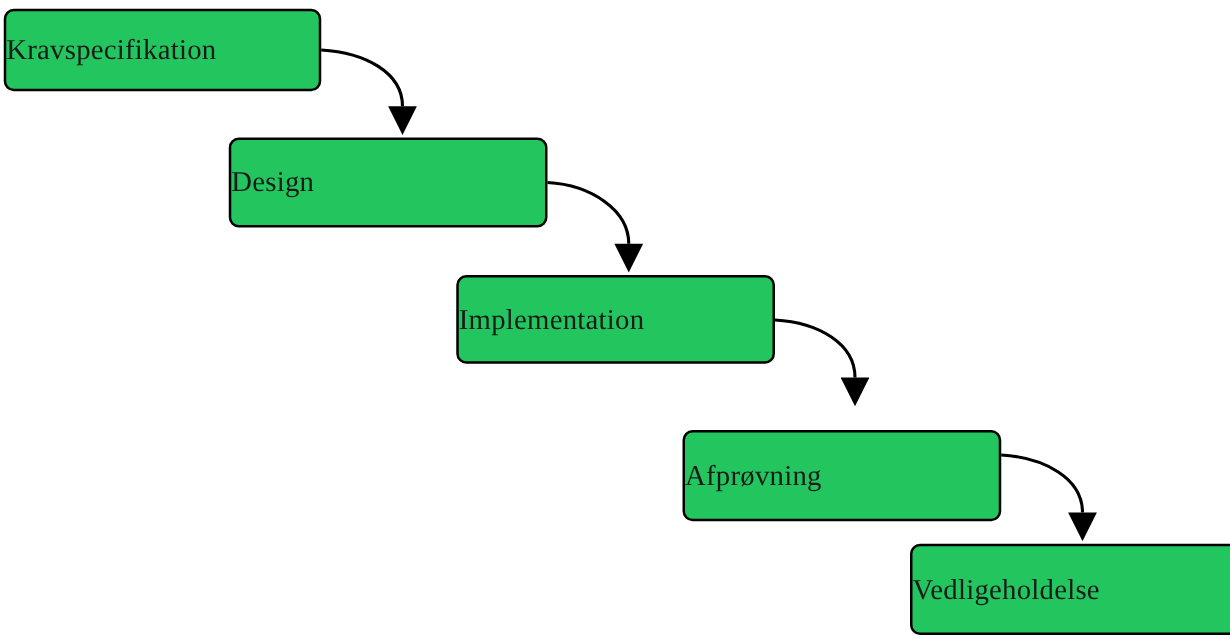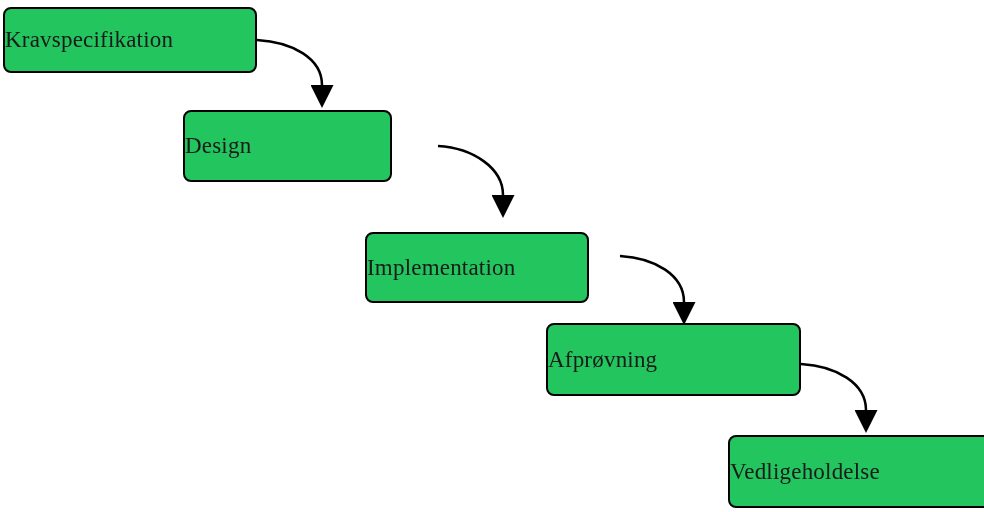--- a/index.html
+++ b/index.html
@@ -33,23 +33,23 @@
     align-items: center;
     justify-content: flex-start;
   }
   .node-label {
     font-size: 23px;
     color: #1a1a1a;
     white-space: nowrap;
     letter-spacing: 0.2px;
   }
   .node-kravspecifikation { left: 3px;   top: 7px;   width: 254px; height: 66px; }
-  .node-design            { left: 183px; top: 110px; width: 209px; height: 72px; }
-  .node-implementation    { left: 365px; top: 232px; width: 224px; height: 71px; }
-  .node-afprovning        { left: 546px; top: 323px; width: 255px; height: 73px; }
+  .node-design            { left: 183px; top: 110px; width: 255px; height: 72px; }
+  .node-implementation    { left: 365px; top: 220px; width: 255px; height: 71px; }
+  .node-afprovning        { left: 546px; top: 344px; width: 255px; height: 73px; }
   .node-vedligeholdelse   { left: 728px; top: 435px; width: 282px; height: 73px; }
 </style>
 </head>
 <body>
 
 <div class="canvas">
 
   <svg class="arrow-layer" width="984" height="512" viewBox="0 0 984 512" xmlns="http://www.w3.org/2000/svg">
     <defs>
       <marker id="arrowhead" viewBox="0 0 10 10" refX="0" refY="5" markerWidth="25" markerHeight="23" markerUnits="userSpaceOnUse" orient="auto">

